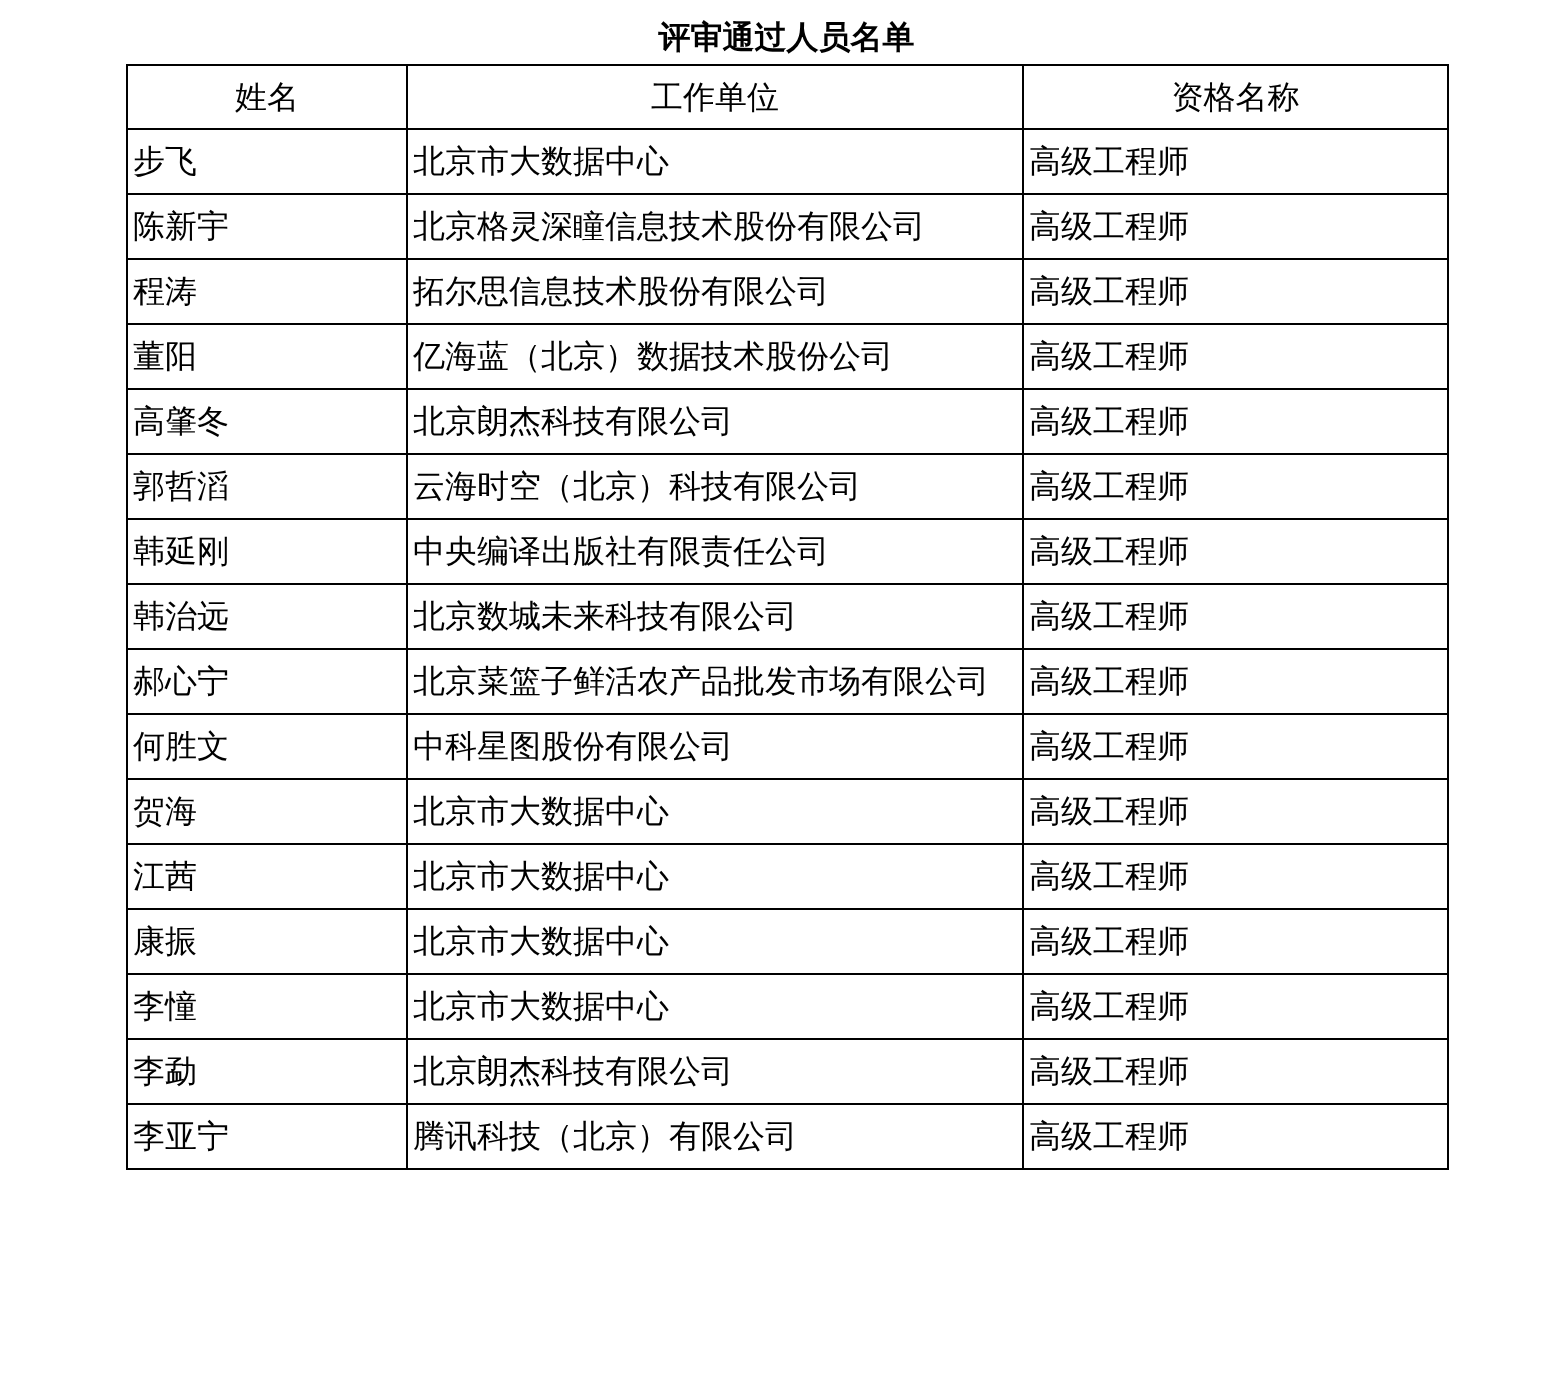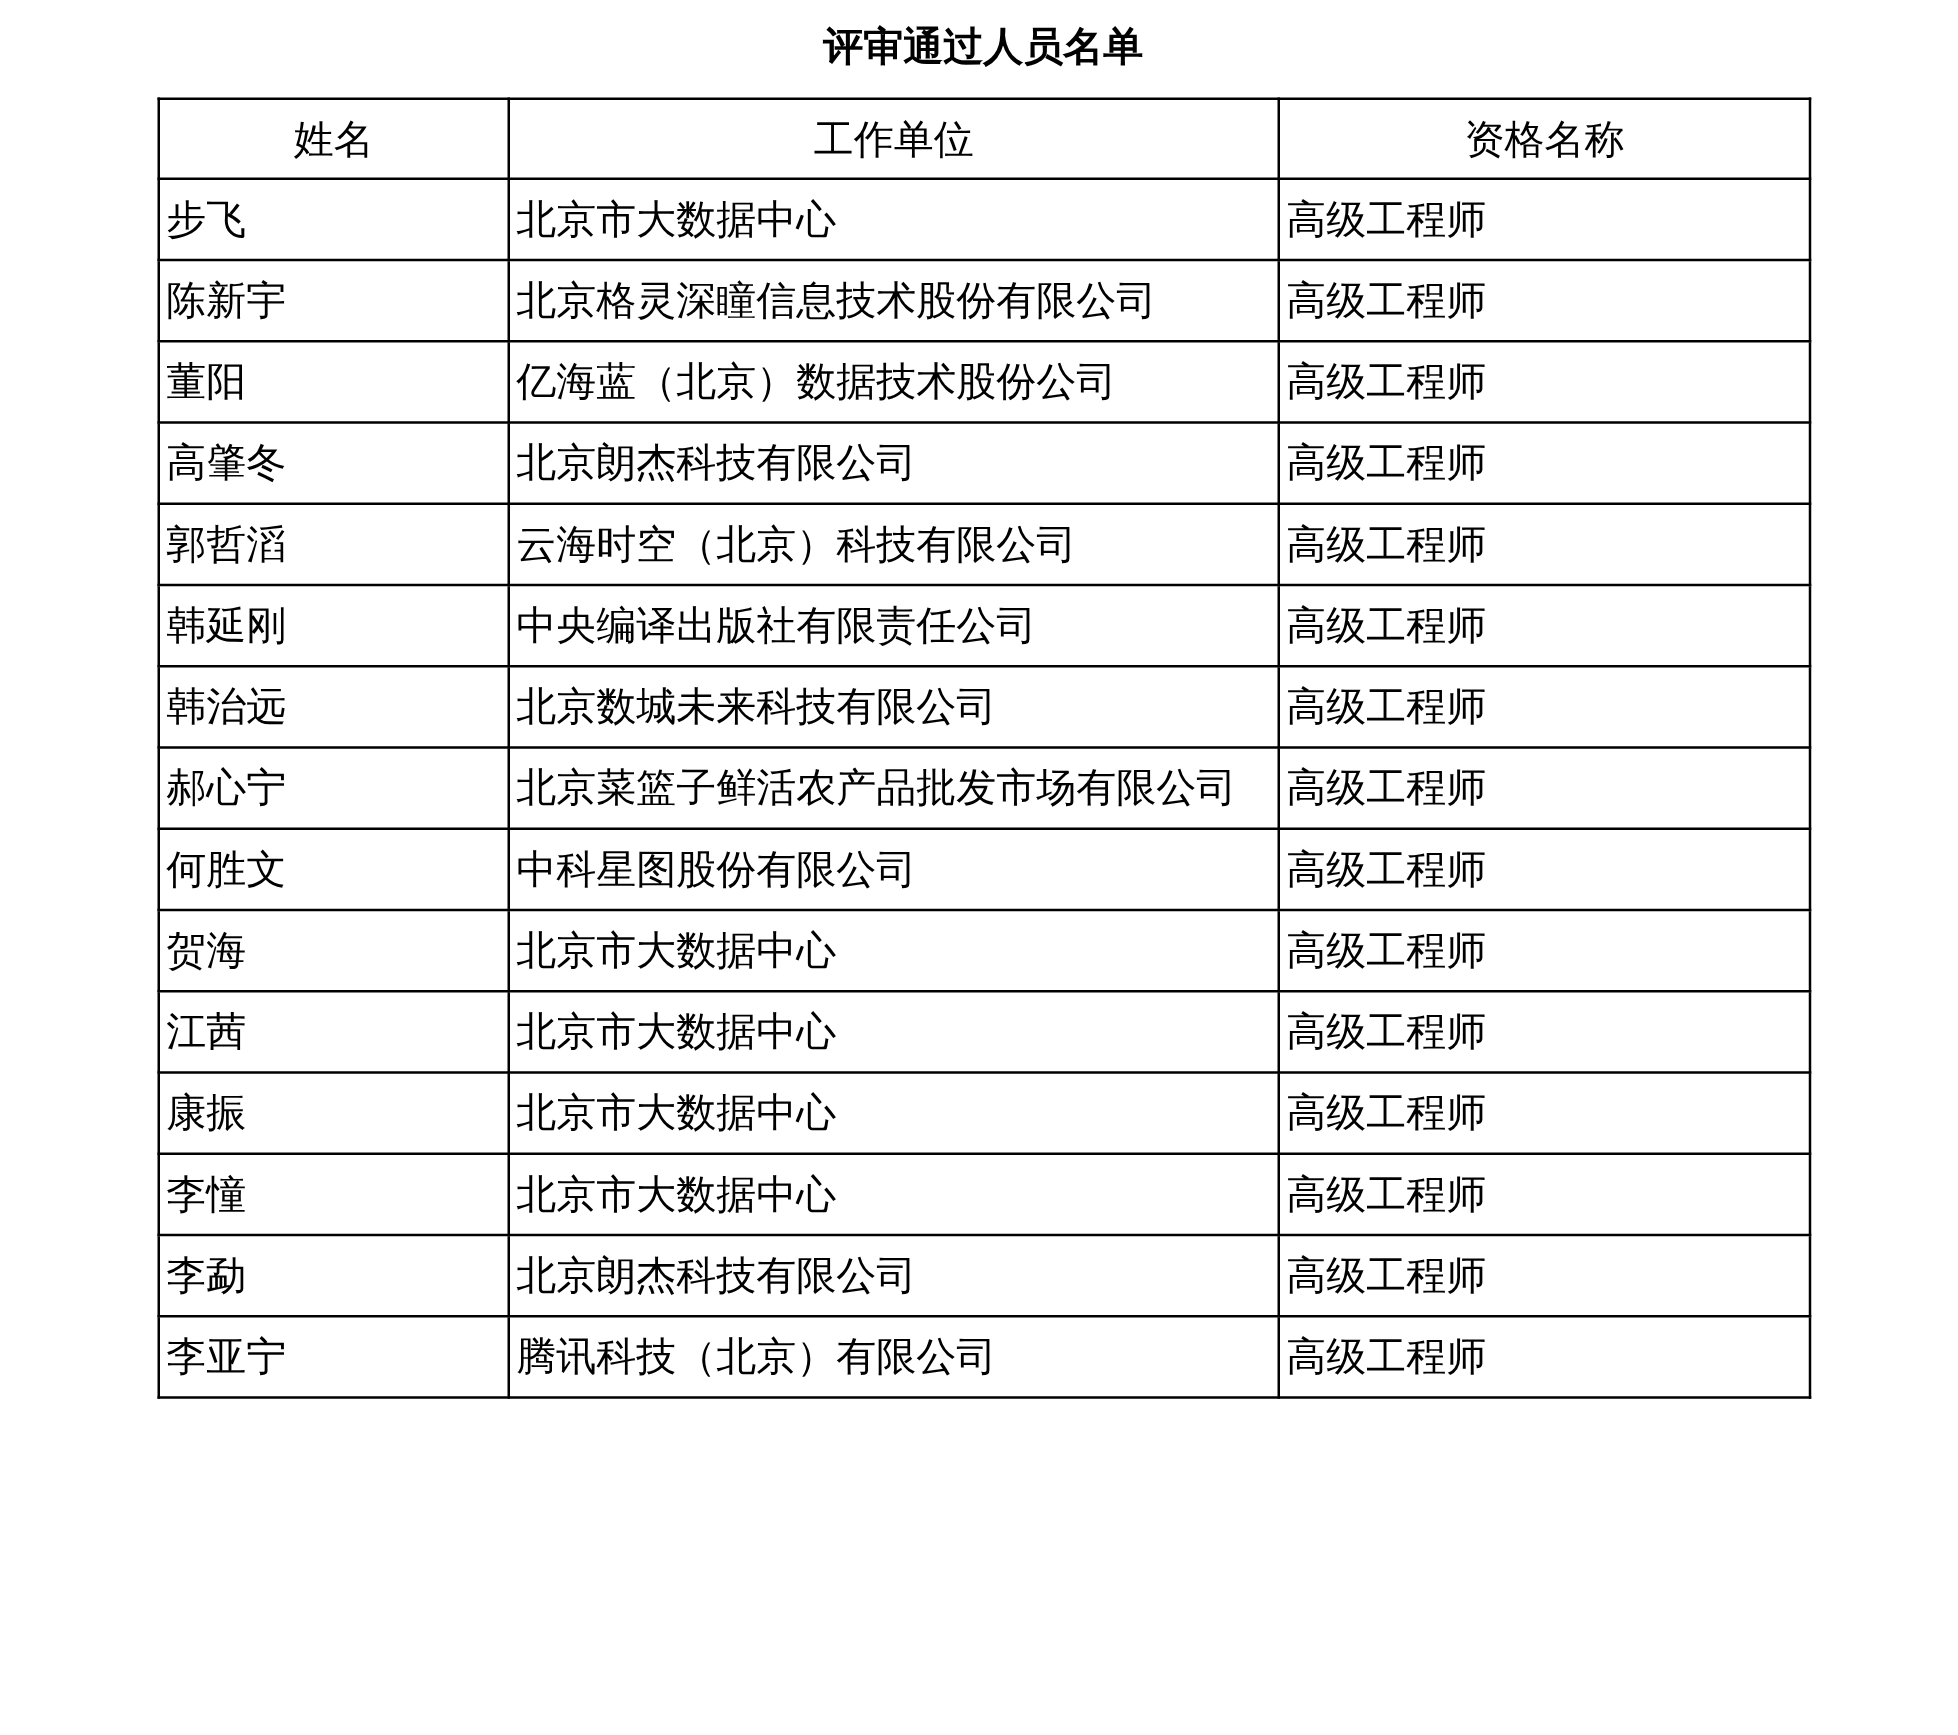--- a/index.html
+++ b/index.html
@@ -16,21 +16,21 @@
   }
   .doc {
     width: 1321px;
     margin-left: 126px;
   }
   .doc-title {
     font-size: 32px;
     font-weight: bold;
     text-align: center;
     line-height: 36px;
-    margin: 19px 0 23px 0;
+    margin: 19px 0 9px 0;
   }
   table.roster {
     border-collapse: collapse;
     table-layout: fixed;
     width: 1321px;
   }
   col.c-name { width: 280px; }
   col.c-unit { width: 616px; }
   col.c-qual { width: 425px; }
   th, td {
@@ -77,20 +77,25 @@
     <tbody>
 
     <tr>
       <td>步飞</td>
       <td>北京市大数据中心</td>
       <td>高级工程师</td>
     </tr>
         <tr>
       <td>陈新宇</td>
       <td>北京格灵深瞳信息技术股份有限公司</td>
+      <td>高级工程师</td>
+    </tr>
+        <tr>
+      <td>程涛</td>
+      <td>拓尔思信息技术股份有限公司</td>
       <td>高级工程师</td>
     </tr>
         <tr>
       <td>董阳</td>
       <td>亿海蓝（北京）数据技术股份公司</td>
       <td>高级工程师</td>
     </tr>
         <tr>
       <td>高肇冬</td>
       <td>北京朗杰科技有限公司</td>

